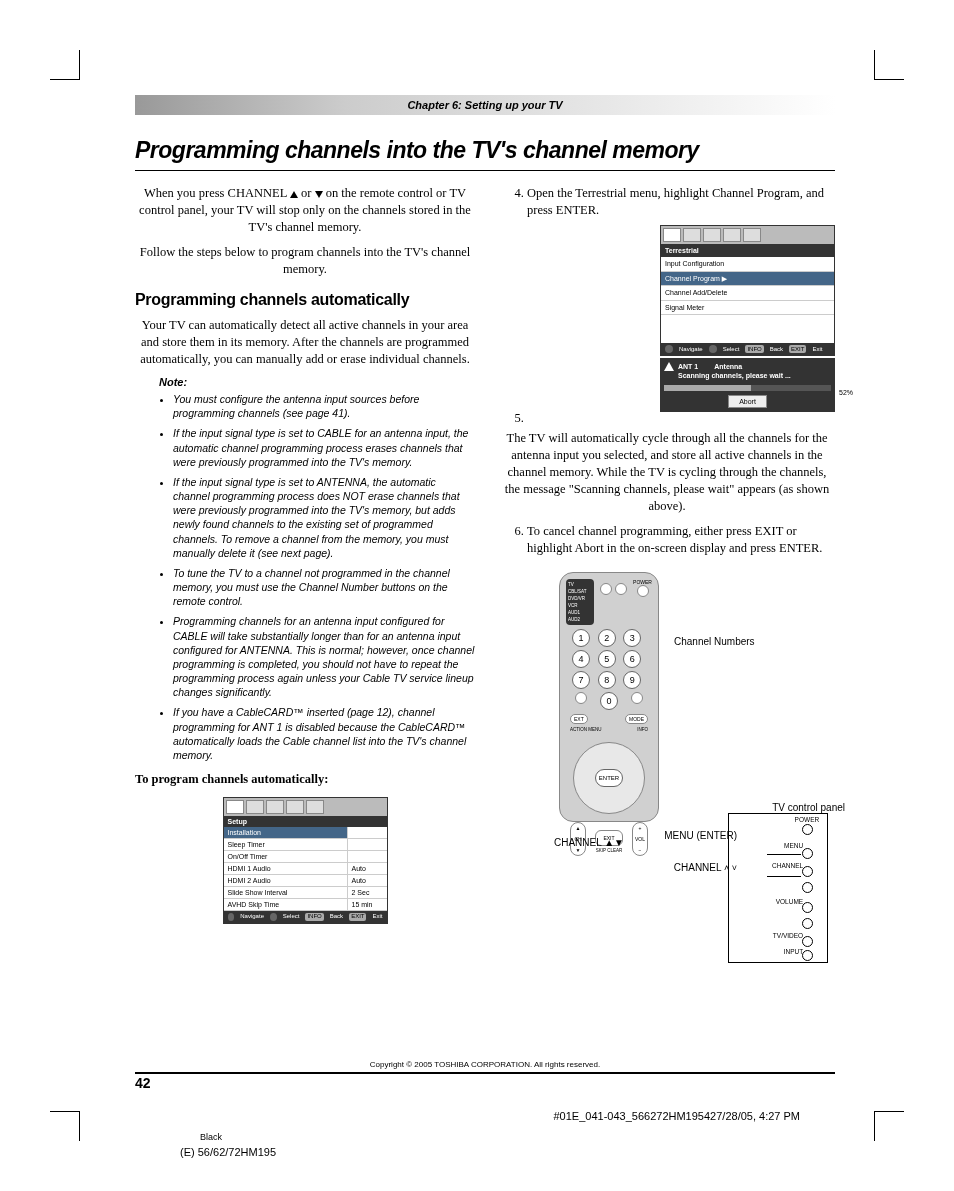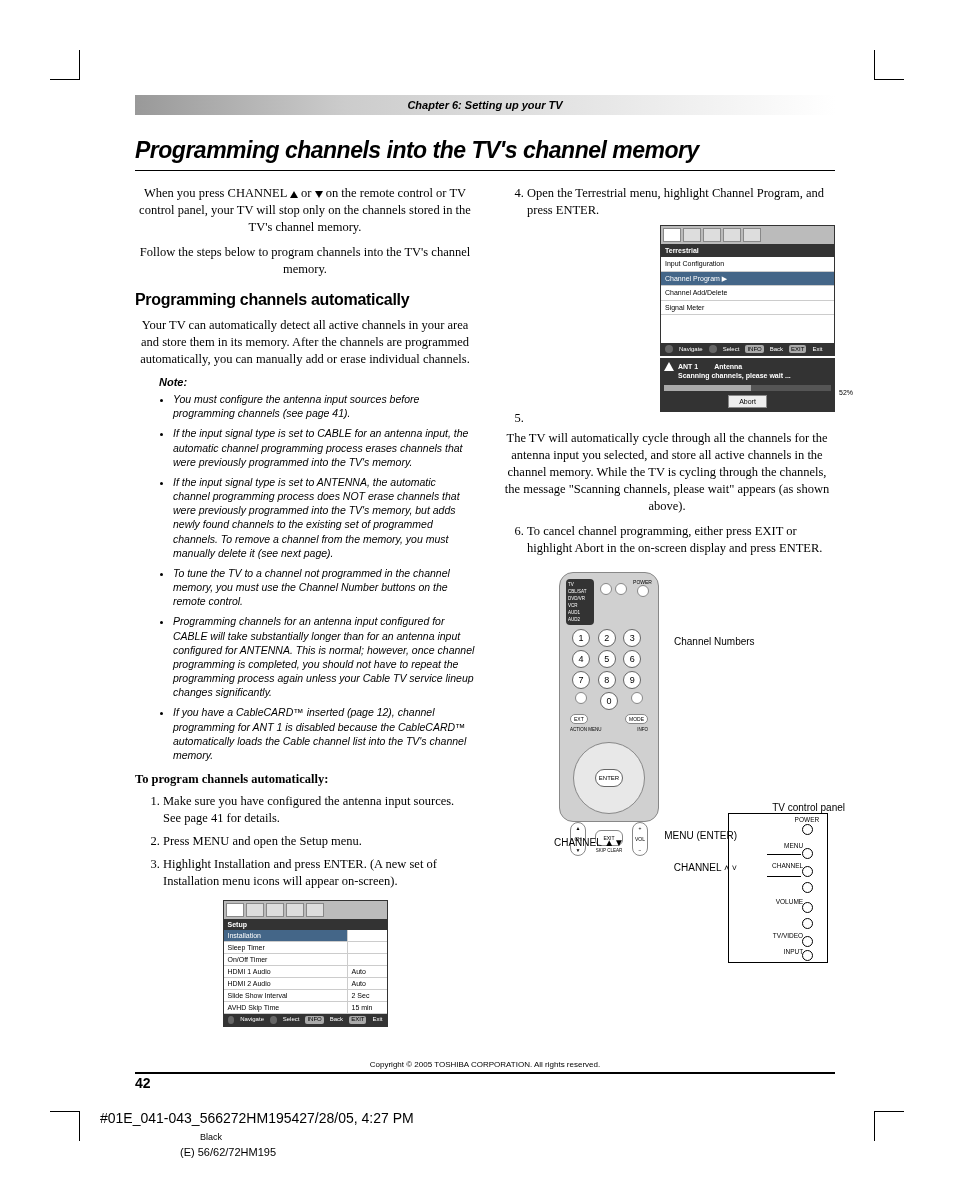--- a/index.html
+++ b/index.html
@@ -163,21 +163,21 @@
   .tv-panel .p-line { position: absolute; background: #000; height: 1px; }
 
   .callout-menu { position:absolute; right: 98px; top: 258px; font-family: Arial, sans-serif; font-size:10px; text-align:right; }
   .callout-ch-panel { position:absolute; right: 98px; top: 290px; font-family: Arial, sans-serif; font-size:10px; text-align:right; }
 
   
   .page-num { position: absolute; left: 135px; top: 1075px; font-family: Arial, sans-serif; font-weight: bold; font-size: 14px; }
   .page-rule { position: absolute; left: 135px; top: 1072px; width: 700px; border-top: 2px solid #000; }
   .copyright { position: absolute; left: 135px; top: 1060px; width: 700px; text-align: center; font-family: Arial, sans-serif; font-size: 8px; }
 
-  .footer-meta { position: absolute; left: 100px; top: 1110px; width: 700px; font-family: Arial, sans-serif; font-size: 14px; display: flex; justify-content: flex-start; }
+  .footer-meta { position: absolute; left: 100px; top: 1110px; width: 700px; font-family: Arial, sans-serif; font-size: 11px; display: flex; justify-content: flex-end; }
   .footer-black { position: absolute; left: 200px; top: 1132px; font-family: Arial, sans-serif; font-size: 9px; }
   .footer-model { position: absolute; left: 180px; top: 1146px; font-family: Arial, sans-serif; font-size: 11px; }
 
   .clearfix::after { content: ""; display: table; clear: both; }
   .circ-icon { display:inline-block; width:8px; height:8px; border-radius:50%; background:#666; vertical-align:middle; }
 </style>
 </head>
 <body>
 
 <div class="crop-marks crop-tl"></div>
@@ -208,25 +208,20 @@
           <li>You must configure the antenna input sources before programming channels (see page 41).</li>
           <li>If the input signal type is set to CABLE for an antenna input, the automatic channel programming process erases channels that were previously programmed into the TV's memory.</li>
           <li>If the input signal type is set to ANTENNA, the automatic channel programming process does NOT erase channels that were previously programmed into the TV's memory, but adds newly found channels to the existing set of programmed channels. To remove a channel from the memory, you must manually delete it (see next page).</li>
           <li>To tune the TV to a channel not programmed in the channel memory, you must use the Channel Number buttons on the remote control.</li>
           <li>Programming channels for an antenna input configured for CABLE will take substantially longer than for an antenna input configured for ANTENNA. This is normal; however, once channel programming is completed, you should not have to repeat the programming process again unless your Cable TV service lineup changes significantly.</li>
           <li>If you have a CableCARD™ inserted (page 12), channel programming for ANT 1 is disabled because the CableCARD™ automatically loads the Cable channel list into the TV's channel memory.</li>
         </ul>
       </div>
 
       <div class="subhead">To program channels automatically:</div>
-      <ol class="steps">
-        <li>Make sure you have configured the antenna input sources. See page 41 for details.</li>
-        <li>Press MENU and open the Setup menu.</li>
-        <li>Highlight Installation and press ENTER. (A new set of Installation menu icons will appear on-screen).</li>
-      </ol>
 
       <div class="menu-illus">
         <div class="menu-tabs">
           <div class="menu-tab active"></div>
           <div class="menu-tab"></div>
           <div class="menu-tab"></div>
           <div class="menu-tab"></div>
           <div class="menu-tab"></div>
         </div>
         <div class="menu-title">Setup</div>

